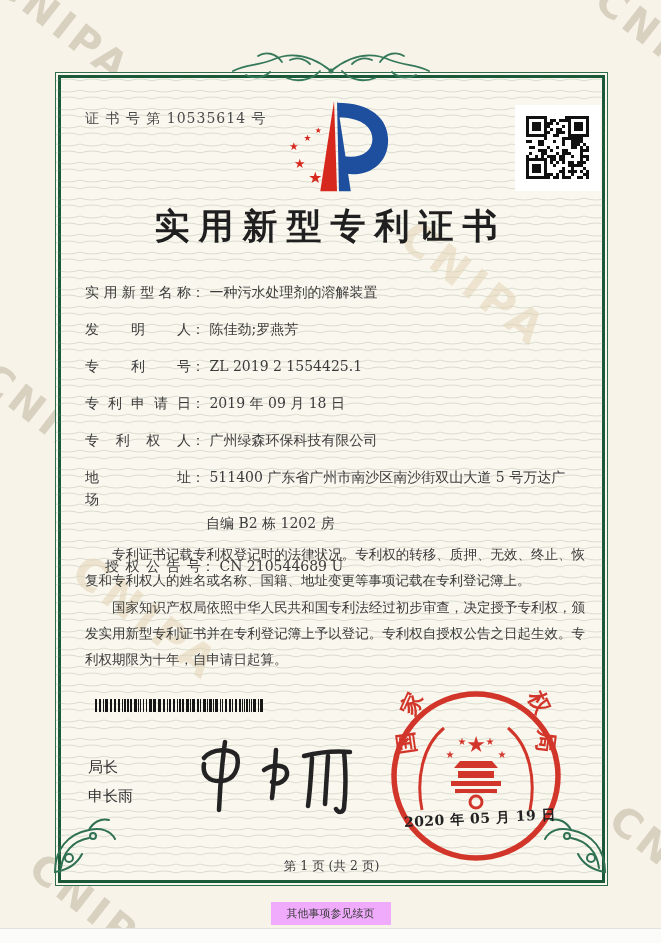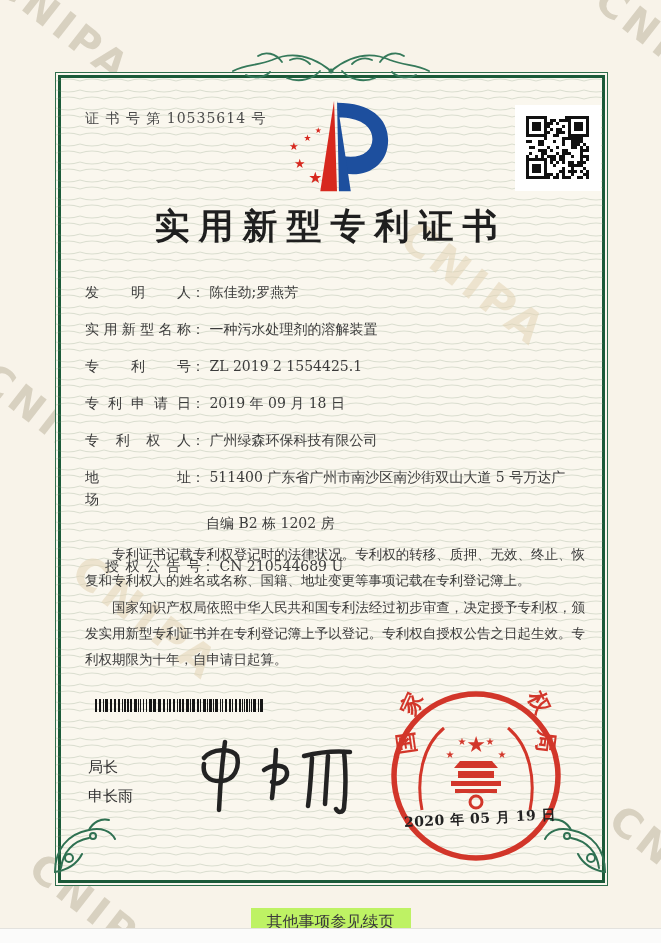--- a/index.html
+++ b/index.html
@@ -51,21 +51,21 @@
   .barcode{ position:absolute; left:95px; top:699px; z-index:3; }
   .director{ position:absolute; left:88px; top:753px; z-index:3; font-size:15px; line-height:29px; color:#2e2e2e; }
   .signature{ position:absolute; left:192px; top:736px; z-index:4; }
   .seal{ position:absolute; left:388px; top:688px; z-index:4; opacity:0.93; }
   .seal-date{
     position:absolute; left:392px; top:810px; width:176px; text-align:center; z-index:5;
     font-size:14px; font-weight:600; color:#222; letter-spacing:0.5px; transform:rotate(-3deg);
   }
   .page-info{ position:absolute; left:55px; top:858px; width:553px; text-align:center; font-size:12.5px; color:#3b3b3b; z-index:3; }
   .cont-note{ position:absolute; left:0; top:902px; width:661px; text-align:center; z-index:3; }
-  .cont-note span{ display:inline-block; background:#bef264; padding:4px 16px; font-size:16px; color:#3b3b3b;margin-top:6px; }
+  .cont-note span{ display:inline-block; background:#f0abfc; padding:4px 16px; font-size:11px; color:#3b3b3b; }
   .bottom-strip{ position:absolute; left:0; bottom:0; width:661px; height:14px; background:#fbfbfa; border-top:1px solid #e3e2de; z-index:6; }
   
   .orn-top{ position:absolute; left:232px; top:44px; z-index:3; }
   .orn-bl{ position:absolute; left:49px; top:806px; z-index:3; }
   .orn-br{ position:absolute; left:539px; top:806px; z-index:3; }
 </style>
 </head>
 <body>
 
 <div class="page">
@@ -368,26 +368,26 @@
       <rect x="48" y="6" width="9" height="9" fill="#111"></rect>
       <rect x="0" y="42" width="21" height="21" fill="#111"></rect>
       <rect x="3" y="45" width="15" height="15" fill="#fff"></rect>
       <rect x="6" y="48" width="9" height="9" fill="#111"></rect>
     </svg>
 
   <div class="title">实用新型专利证书</div>
 
   <div class="fields">
     <div class="frow">
+      <span class="flabel">实用新型名称</span><span>：</span>
+      <span class="fvalue">一种污水处理剂的溶解装置</span>
+    </div>
+    <div class="frow">
       <span class="flabel">发明人</span><span>：</span>
       <span class="fvalue">陈佳劲;罗燕芳</span>
-    </div>
-    <div class="frow">
-      <span class="flabel">实用新型名称</span><span>：</span>
-      <span class="fvalue">一种污水处理剂的溶解装置</span>
     </div>
     <div class="frow">
       <span class="flabel">专利号</span><span>：</span>
       <span class="fvalue">ZL 2019 2 1554425.1</span>
     </div>
     <div class="frow">
       <span class="flabel">专利申请日</span><span>：</span>
       <span class="fvalue">2019 年 09 月 18 日</span>
     </div>
     <div class="frow">
@@ -504,19 +504,20 @@
       </g>
       <polygon points="66,80 110,80 104,73 72,73"></polygon>
       <rect x="70" y="83" width="36" height="7"></rect>
       <rect x="63" y="93" width="50" height="5"></rect>
       <rect x="67" y="101" width="42" height="4"></rect>
       <circle cx="88" cy="114" r="6" fill="none" stroke="#d0281c" stroke-width="3"></circle>
     </g>
   </svg>
   <div class="seal-date">2020 年 05 月 19 日</div>
 
+  <div class="page-info">第 1 页 (共 2 页)</div>
 
   <div class="cont-note">
     <span>其他事项参见续页</span>
   </div>
 
   <div class="bottom-strip"></div>
 </div>
 
 </body></html>

